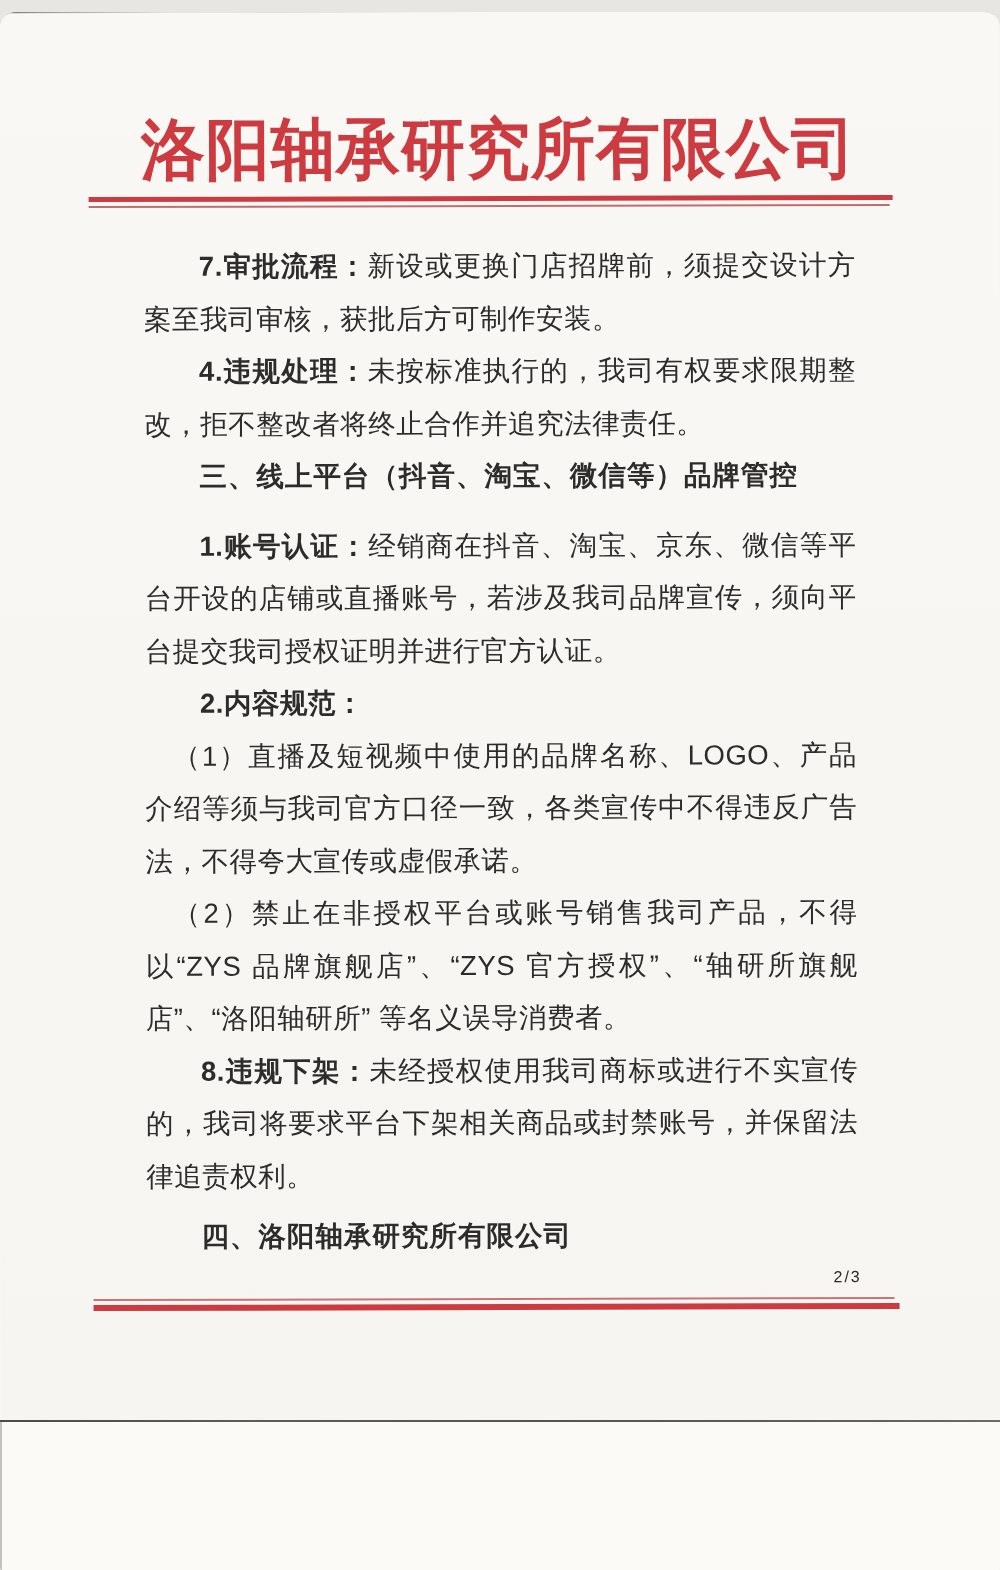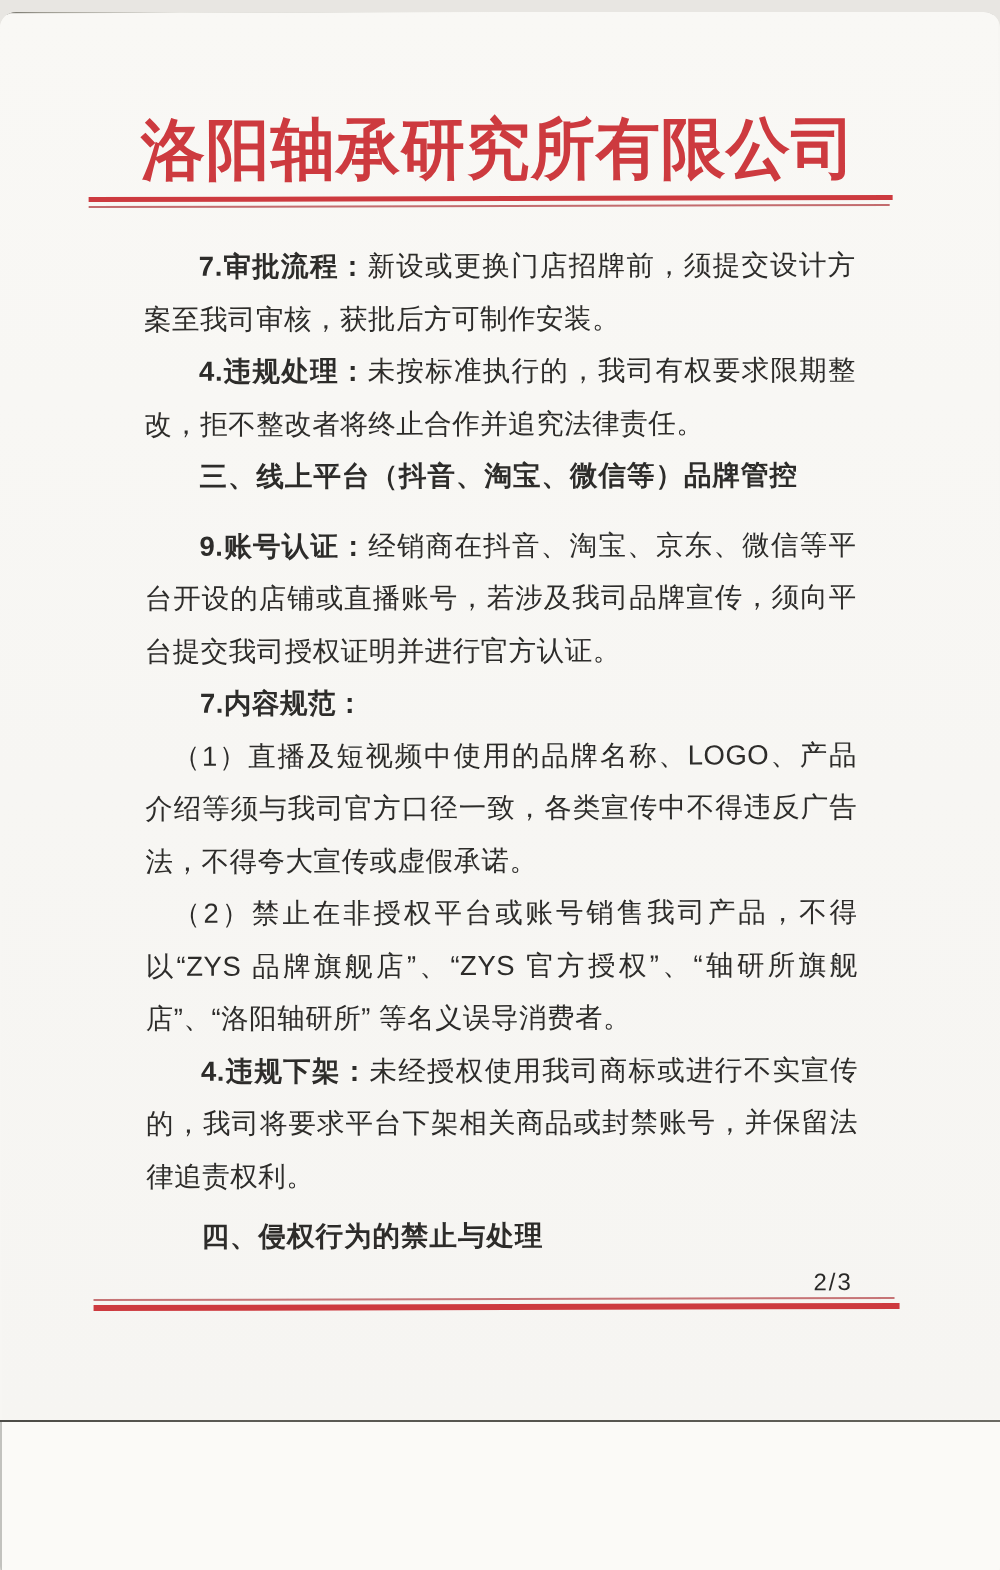--- a/index.html
+++ b/index.html
@@ -77,22 +77,22 @@
   .doc-body p.heading {
     font-weight: 700;
     letter-spacing: 1px;
     margin-bottom: 17px;
   }
   .doc-body p.heading.last { margin-top: 8px; margin-bottom: 0; }
 
   
   .pagenum {
     position: absolute;
-    top: 1257px; left: 812px;
-    font-size: 24px;
+    top: 1257px; left: 832px;
+    font-size: 16px;
     letter-spacing: 2px;
     color: #2a2a28;
   }
   .f-rule-thin {
     position: absolute;
     top: 1286px; left: 92px;
     width: 801px; height: 2px;
     opacity: 0.75;
   }
   .f-rule-thick {
@@ -127,26 +127,26 @@
     <div>
       <h1 class="company" style="color: rgb(205, 58, 63);">洛阳轴承研究所有限公司</h1>
       <div class="rule-thick" style="background: rgb(205, 58, 63);"></div>
       <div class="rule-thin" style="background: rgb(181, 72, 76);"></div>
     </div>
 
     <div class="doc-body" id="doc-body">
         <p class=""><span class="lead">7.审批流程：</span><span>新设或更换门店招牌前，须提交设计方案至我司审核，获批后方可制作安装。</span></p>
         <p class=""><span class="lead">4.违规处理：</span><span>未按标准执行的，我司有权要求限期整改，拒不整改者将终止合作并追究法律责任。</span></p>
         <p class="heading"><span>三、线上平台（抖音、淘宝、微信等）品牌管控</span></p>
-        <p class=""><span class="lead">9.账号认证：</span><span>经销商在抖音、淘宝、京东、微信等平台开设的店铺或直播账号，若涉及我司品牌宣传，须向平台提交我司授权证明并进行官方认证。</span></p>
-        <p class=""><span class="lead">7.内容规范：</span><span></span></p>
+        <p class=""><span class="lead">1.账号认证：</span><span>经销商在抖音、淘宝、京东、微信等平台开设的店铺或直播账号，若涉及我司品牌宣传，须向平台提交我司授权证明并进行官方认证。</span></p>
+        <p class=""><span class="lead">2.内容规范：</span><span></span></p>
         <p class="numbered"><span>（1）直播及短视频中使用的品牌名称、LOGO、产品介绍等须与我司官方口径一致，各类宣传中不得违反广告法，不得夸大宣传或虚假承诺。</span></p>
         <p class="numbered"><span>（2）禁止在非授权平台或账号销售我司产品，不得以“ZYS 品牌旗舰店”、“ZYS 官方授权”、“轴研所旗舰店”、“洛阳轴研所” 等名义误导消费者。</span></p>
-        <p class=""><span class="lead">4.违规下架：</span><span>未经授权使用我司商标或进行不实宣传的，我司将要求平台下架相关商品或封禁账号，并保留法律追责权利。</span></p>
-        <p class="heading last"><span>四、侵权行为的禁止与处理</span></p>
+        <p class=""><span class="lead">8.违规下架：</span><span>未经授权使用我司商标或进行不实宣传的，我司将要求平台下架相关商品或封禁账号，并保留法律追责权利。</span></p>
+        <p class="heading last"><span>四、洛阳轴承研究所有限公司</span></p>
       </div>
 
     <div>
       <span class="pagenum">2/3</span>
       <div class="f-rule-thin" style="background: rgb(181, 72, 76);"></div>
       <div class="f-rule-thick" style="background: rgb(205, 58, 63);"></div>
     </div>
 
   </div>
 

